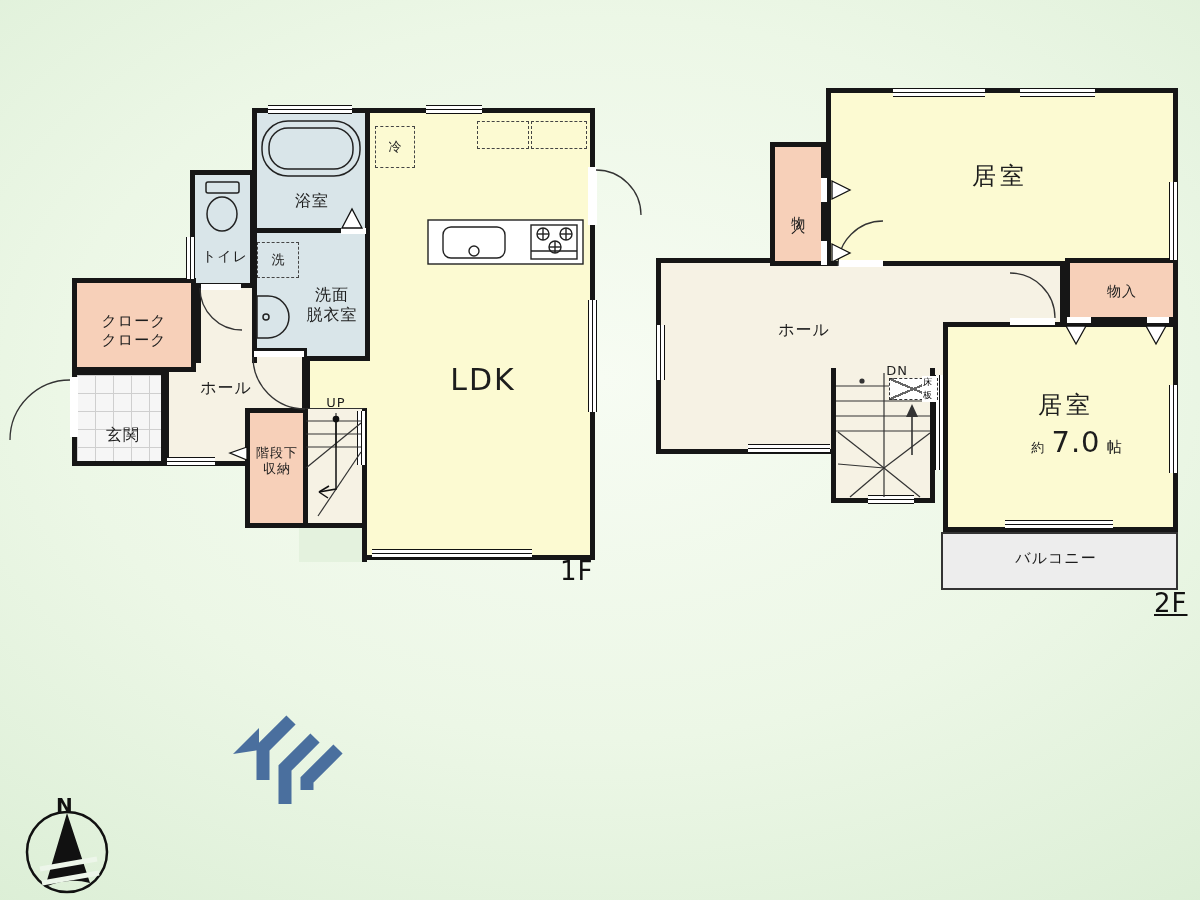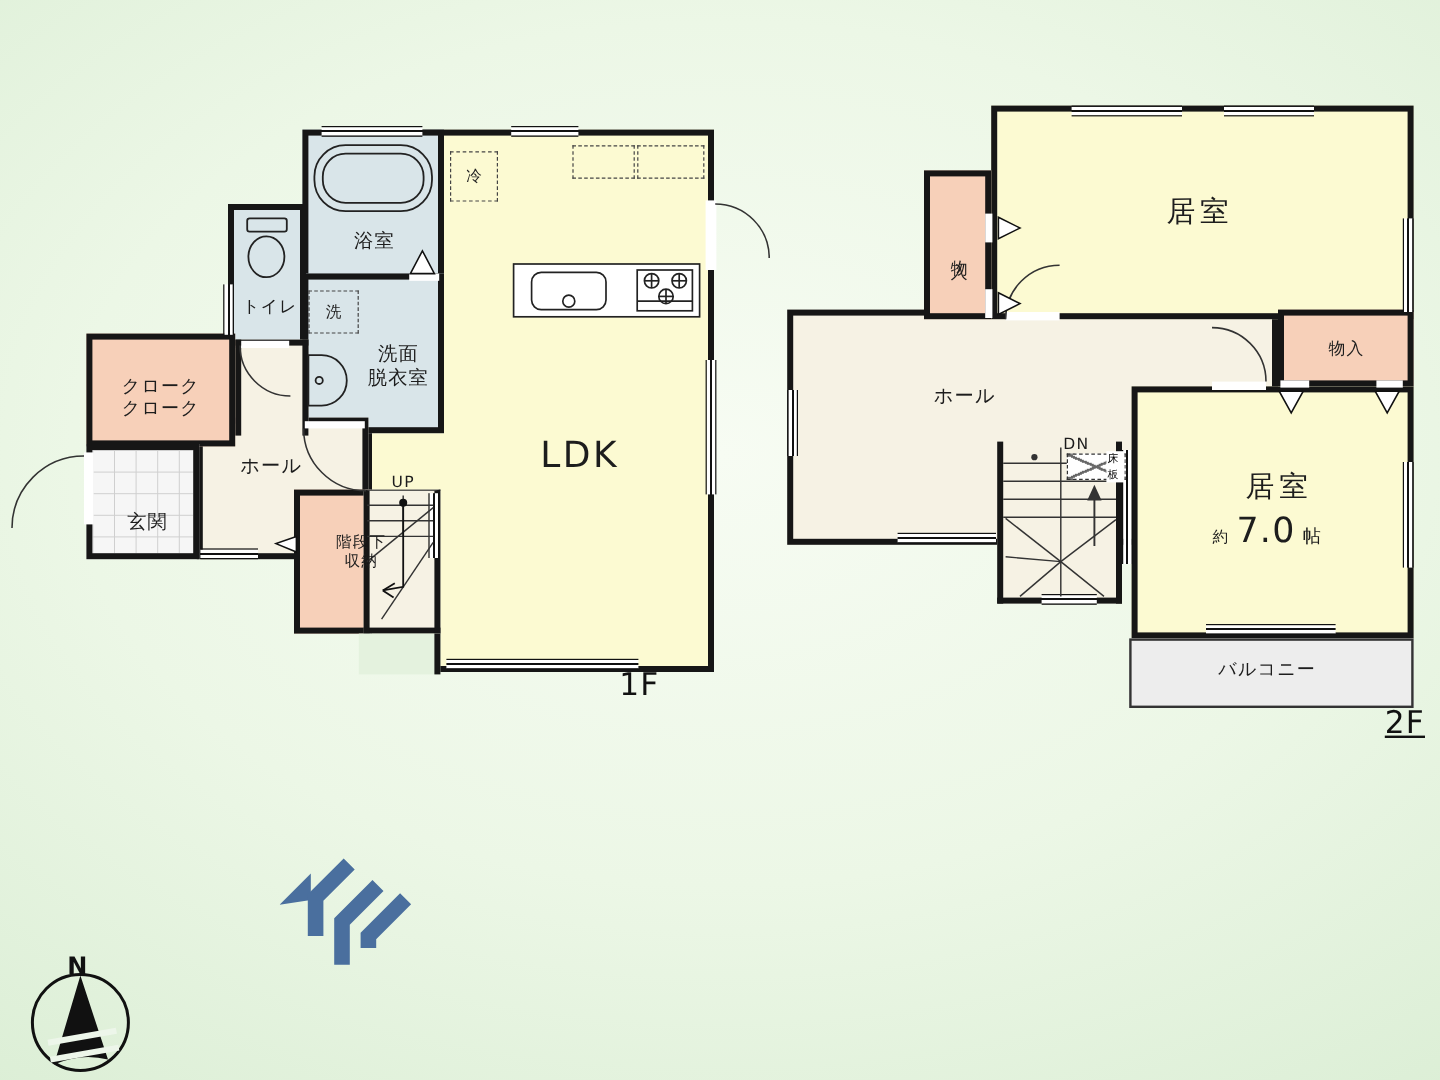--- a/index.html
+++ b/index.html
@@ -74,36 +74,36 @@
   <div class="rlabel" style="left:262px;top:200px;">
     <div>洗面</div>
     <div>脱衣室</div>
   </div>
   <div class="rlabel" style="left:64px;top:226px;font-size:15px;">
     <div>クローク</div>
     <div>クローク</div>
   </div>
   <div class="rlabel" style="left:53px;top:330px;">玄関</div>
   <div class="rlabel" style="left:156px;top:283px;">ホール</div>
-  <div class="rlabel" style="left:207px;top:356px;font-size:13px;margin-left:24px;">
+  <div class="rlabel" style="left:207px;top:356px;font-size:13px;">
     <div>階段下</div>
     <div>収納</div>
   </div>
   <div class="rlabel" style="left:413px;top:275px;font-size:30px;letter-spacing:2px;">LDK</div>
   <div class="rlabel" style="left:266px;top:298px;font-size:13px;">UP</div>
   <div class="dash" style="left:305px;top:21px;width:40px;height:42px;font-size:13px;">
     <span>冷</span>
   </div>
   <div class="dash" style="left:187px;top:137px;width:42px;height:36px;font-size:13px;">
     <span>洗</span>
   </div>
   <div class="dash" style="left:407px;top:16px;width:52px;height:28px;"></div>
   <div class="dash" style="left:461px;top:16px;width:56px;height:28px;"></div>
 </div>
-<div class="floor-label" style="left:516px;top:556px;">1F</div>
+<div class="floor-label" style="left:560px;top:556px;">1F</div>
 
 <div class="abs" style="left:656px;top:88px;width:524px;height:532px;">
   <div class="room c-cream" style="left:0;top:170px;width:409px;height:196px;"></div>
   <div class="room c-yellow" style="left:170px;top:0;width:352px;height:178px;"></div>
   <div class="room c-peach" style="left:114px;top:54px;width:56px;height:124px;"></div>
   <div class="room c-cream" style="left:175px;top:280px;width:104px;height:135px;border-top:none;"></div>
   <div class="room c-peach" style="left:409px;top:170px;width:113px;height:64px;"></div>
   <div class="room c-yellow" style="left:287px;top:234px;width:235px;height:210px;"></div>
   <div class="abs c-balcony" style="left:285px;top:444px;width:237px;height:58px;border:2px solid #333;"></div>
 
@@ -121,21 +121,21 @@
   <div class="gap" style="left:165px;top:90px;width:6px;height:24px;"></div>
   <div class="gap" style="left:165px;top:153px;width:6px;height:24px;"></div>
   <div class="gap" style="left:411px;top:229px;width:24px;height:6px;"></div>
   <div class="gap" style="left:491px;top:229px;width:22px;height:6px;"></div>
 
   <div class="rlabel" style="left:344px;top:88px;font-size:24px;letter-spacing:4px;">居室</div>
   <div class="rlabel vert" style="left:142px;top:120px;font-size:14px;">物入</div>
   <div class="rlabel" style="left:148px;top:242px;">ホール</div>
   <div class="rlabel" style="left:466px;top:204px;font-size:14px;">物入</div>
   <div class="rlabel" style="left:410px;top:317px;font-size:24px;letter-spacing:4px;">居室</div>
-  <div class="rlabel" style="left:400px;top:354px;text-align:center;">
+  <div class="rlabel" style="left:421px;top:354px;text-align:center;">
     <span style="font-size:13px;">約</span>
     <span style="font-size:29px;">7.0</span>
     <span style="font-size:15px;">帖</span>
   </div>
   <div class="rlabel" style="left:400px;top:470px;font-size:15px;">バルコニー</div>
   <div class="rlabel" style="left:204px;top:283px;font-size:13px;margin-left:37px;">DN</div>
   <div class="abs" id="floorboard" style="left:233px;top:290px;width:49px;height:22px;display:flex;align-items:center;justify-content:center;z-index:50;">
     <span>床板</span>
   </div>
 </div>

